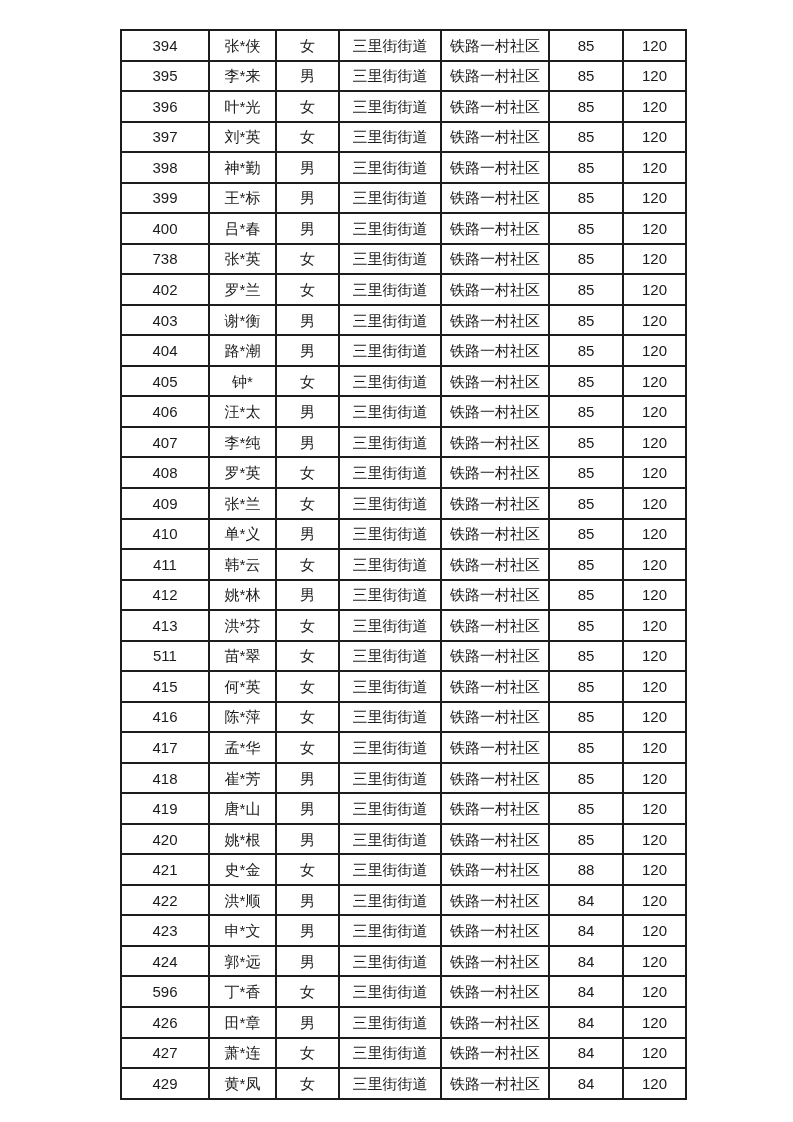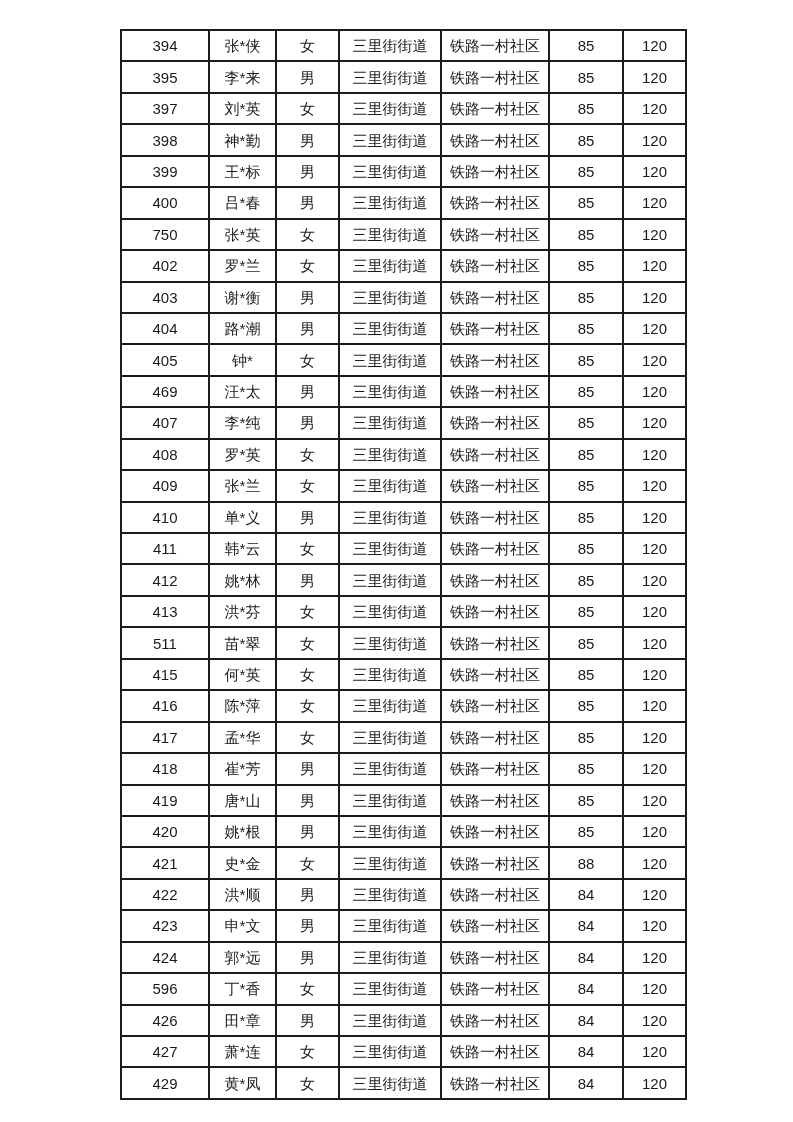--- a/index.html
+++ b/index.html
@@ -76,20 +76,29 @@
         <tr>
           <td>395</td>
           <td>李*来</td>
           <td>男</td>
           <td>三里街街道</td>
           <td>铁路一村社区</td>
           <td>85</td>
           <td>120</td>
         </tr>
         <tr>
+          <td>396</td>
+          <td>叶*光</td>
+          <td>女</td>
+          <td>三里街街道</td>
+          <td>铁路一村社区</td>
+          <td>85</td>
+          <td>120</td>
+        </tr>
+        <tr>
           <td>397</td>
           <td>刘*英</td>
           <td>女</td>
           <td>三里街街道</td>
           <td>铁路一村社区</td>
           <td>85</td>
           <td>120</td>
         </tr>
         <tr>
           <td>398</td>
@@ -112,21 +121,21 @@
         <tr>
           <td>400</td>
           <td>吕*春</td>
           <td>男</td>
           <td>三里街街道</td>
           <td>铁路一村社区</td>
           <td>85</td>
           <td>120</td>
         </tr>
         <tr>
-          <td>750</td>
+          <td>738</td>
           <td>张*英</td>
           <td>女</td>
           <td>三里街街道</td>
           <td>铁路一村社区</td>
           <td>85</td>
           <td>120</td>
         </tr>
         <tr>
           <td>402</td>
           <td>罗*兰</td>
@@ -157,21 +166,21 @@
         <tr>
           <td>405</td>
           <td>钟*</td>
           <td>女</td>
           <td>三里街街道</td>
           <td>铁路一村社区</td>
           <td>85</td>
           <td>120</td>
         </tr>
         <tr>
-          <td>469</td>
+          <td>406</td>
           <td>汪*太</td>
           <td>男</td>
           <td>三里街街道</td>
           <td>铁路一村社区</td>
           <td>85</td>
           <td>120</td>
         </tr>
         <tr>
           <td>407</td>
           <td>李*纯</td>

